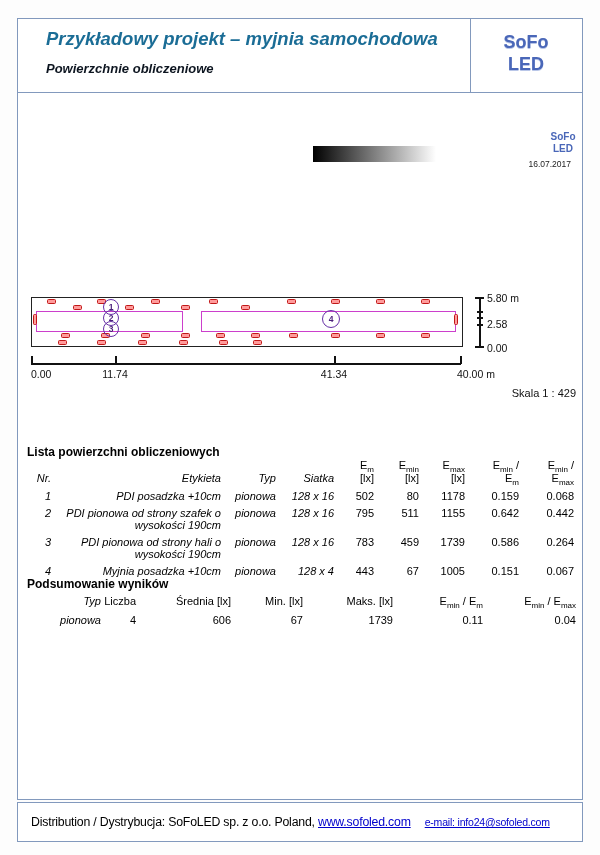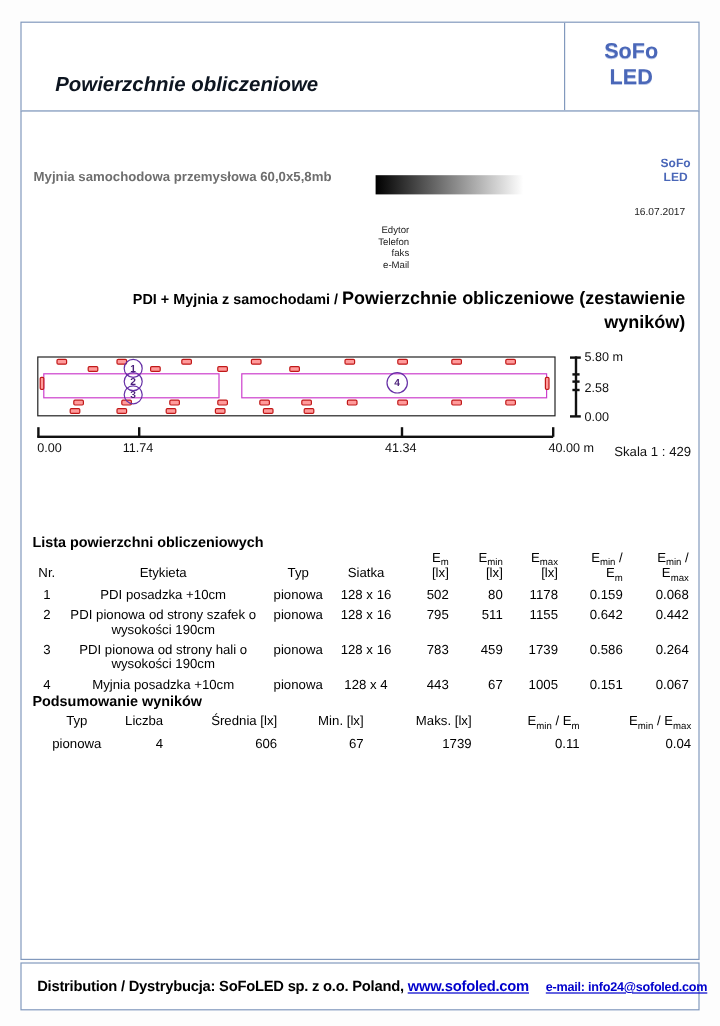--- a/index.html
+++ b/index.html
@@ -1,102 +1,93 @@
 <!DOCTYPE html>
 <html><head>
 <meta charset="utf-8">
 <style>
   html,body{margin:0;padding:0;background:#fdfdfd;}
   body{width:600px;height:855px;position:relative;font-family:"Liberation Sans",sans-serif;color:#111;overflow:hidden;}
   .box{position:absolute;background:#fff;border:1.5px solid #8299bd;box-sizing:border-box;}
   
   #header-box{left:17px;top:18px;width:566px;height:75px;}
   .hdr-title{position:absolute;left:28px;top:9px;font-size:18.5px;font-weight:bold;font-style:italic;color:#1b6d96;white-space:nowrap;}
-  .hdr-sub{position:absolute;left:28px;top:42px;font-size:17px;font-weight:bold;font-style:italic;color:#0d1520;}
+  .hdr-sub{position:absolute;left:28px;top:42px;font-size:13px;font-weight:bold;font-style:italic;color:#0d1520;}
   .hdr-divider{position:absolute;left:452px;top:0;width:0;height:100%;border-left:1.5px solid #8299bd;}
   .brand{position:absolute;left:453px;top:12px;width:110px;text-align:center;font-size:18px;font-weight:bold;color:#4a67b8;line-height:22px;text-shadow:0 1px 0 #b9c6e8;}
   
   #main-box{left:17px;top:92px;width:566px;height:708px;}
   .proj-name{position:absolute;left:10px;top:49px;font-size:11px;font-weight:bold;color:#6e6e6e;}
   .grad-bar{position:absolute;left:295px;top:53px;width:123px;height:16px;background:linear-gradient(to right,#000,#fff);}
   .mini-logo{position:absolute;left:520px;top:38px;width:50px;text-align:center;font-size:10px;font-weight:bold;color:#4a67b8;line-height:12px;}
-  .report-date{position:absolute;left:490px;top:66px;width:63px;text-align:right;font-size:8.5px;color:#222;margin-top:12px;}
+  .report-date{position:absolute;left:490px;top:66px;width:63px;text-align:right;font-size:8.5px;color:#222;}
   .contacts{position:absolute;left:250px;top:94px;width:73px;text-align:right;font-size:8px;line-height:9.5px;color:#222;}
   .section-title{position:absolute;left:40px;top:146px;width:513px;text-align:right;line-height:1.25;color:#000;}
   .st-prefix{font-size:12px;font-weight:bold;}
   .st-main{font-size:15px;font-weight:bold;}
   
   #diagram{position:absolute;left:0;top:198px;width:564px;height:112px;}
   .room{position:absolute;left:13px;top:6px;width:432px;height:50px;border:1.5px solid #222;box-sizing:border-box;background:#fff;}
   .surf{position:absolute;border:1.2px solid #cc3fcc;box-sizing:border-box;}
   .surf.s1{left:18px;top:20px;width:147px;height:21px;}
   .surf.s2{left:183px;top:20px;width:255px;height:21px;}
   .lum{position:absolute;width:9px;height:5px;background:#ff9b9b;border:1px solid #c01818;border-radius:1.5px;box-sizing:border-box;}
   .lum.wall{width:4px;height:11px;}
   .marker{position:absolute;border:1.6px solid #6630a6;border-radius:50%;box-sizing:border-box;display:flex;align-items:center;justify-content:center;font-size:8.5px;font-weight:bold;color:#4a1f7a;background:transparent;}
   .vline{position:absolute;left:461px;top:6px;width:1.5px;height:50px;background:#111;}
   .vtick{position:absolute;height:1.5px;background:#111;}
   .vlab{position:absolute;left:469px;font-size:10.5px;color:#111;white-space:nowrap;}
   .hline{position:absolute;left:13px;top:72px;width:430px;height:1.5px;background:#111;}
   .htick{position:absolute;top:65px;width:1.5px;height:8px;background:#111;}
   .hlab{position:absolute;top:77px;font-size:10.5px;color:#111;white-space:nowrap;}
   .hlab.ctr{width:50px;text-align:center;}
-  .scala{position:absolute;left:400px;top:80px;width:158px;text-align:right;font-size:11px;color:#111;}
+  .scala{position:absolute;left:400px;top:96px;width:158px;text-align:right;font-size:11px;color:#111;}
   
   .tbl-heading{position:absolute;left:9px;font-size:12px;font-weight:bold;color:#000;}
   #lista-heading{top:352px;}
   #summary-heading{top:484px;}
   table{border-collapse:collapse;font-size:11px;color:#000;}
   #surfaces-table{position:absolute;left:9px;top:366px;width:547px;table-layout:fixed;}
   #surfaces-table th{font-weight:normal;vertical-align:bottom;padding:0 0 3px 0;line-height:13px;}
   #surfaces-table td{vertical-align:top;padding:2px 0;line-height:12.5px;}
-  .al{text-align:center;} .ar{text-align:right;}
+  .al{text-align:right;font-style:italic;} .ar{text-align:right;}
   sub{font-size:8px;line-height:0;}
   #summary-table{position:absolute;left:9px;top:502px;width:549px;table-layout:fixed;}
   #summary-table th{font-weight:normal;padding:0 0 4px 0;line-height:13px;}
   #summary-table td{padding:2px 0;}
   
   #footer-box{left:17px;top:802px;width:566px;height:40px;display:flex;align-items:center;padding-left:13px;}
-  .ftr{font-size:12.3px;font-weight:bold;letter-spacing:-0.2px;color:#000;white-space:nowrap;text-align:right;}
+  .ftr{font-size:12.3px;font-weight:normal;letter-spacing:-0.2px;color:#000;white-space:nowrap;text-align:right;}
   .ftr a{color:#0000cc;text-decoration:underline;}
   .ftr .email{font-size:10.5px;margin-left:14px;}
 </style>
 </head>
 <body>
 
 <div class="box" id="header-box">
+  <div class="hdr-title">Przykładowy projekt – myjnia samochodowa</div>
   <div class="hdr-sub">Powierzchnie obliczeniowe</div>
   <div class="hdr-divider"></div>
   <div class="brand">
     <div>SoFo</div>
     <div>LED</div>
   </div>
 </div>
 
 <div class="box" id="main-box">
 
-  <div class="proj-name">Myjnia samochodowa przemysłowa 60,0x5,8mb</div>
   <div class="grad-bar"></div>
 
   <div class="mini-logo">
     <div>SoFo</div>
     <div>LED</div>
   </div>
   <div class="report-date">16.07.2017</div>
 
-  <div class="contacts">
-    <div>Edytor</div>
-    <div>Telefon</div>
-    <div>faks</div>
-    <div>e-Mail</div>
-  </div>
-
-  <div class="section-title">
-    <span class="st-prefix">PDI + Myjnia z samochodami / </span><span class="st-main">Powierzchnie obliczeniowe (zestawienie wyników)</span>
-  </div>
+
 
   <div id="diagram">
     <div class="room"></div>
     <div class="surf s1"></div>
     <div class="surf s2"></div>
     <div id="lum-layer">
         <div class="lum" style="left: 29px; top: 8px;"></div>
         <div class="lum" style="left: 79px; top: 8px;"></div>
         <div class="lum" style="left: 133px; top: 8px;"></div>
         <div class="lum" style="left: 191px; top: 8px;"></div>

